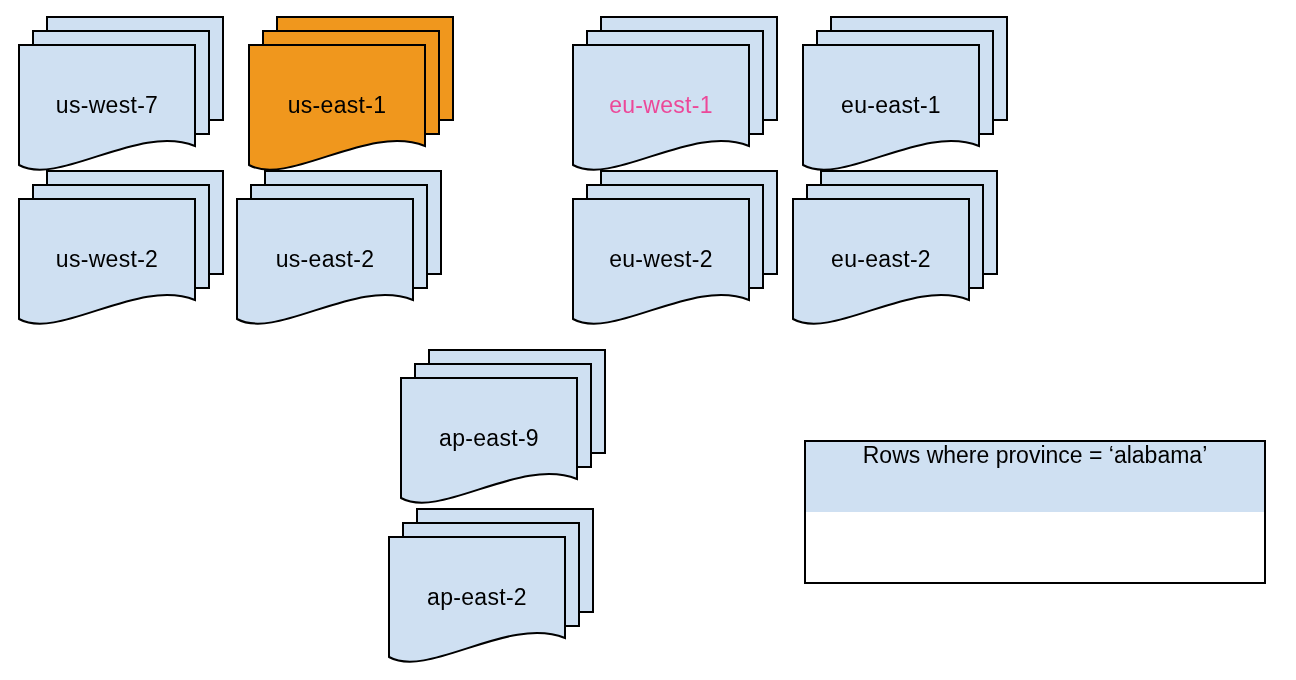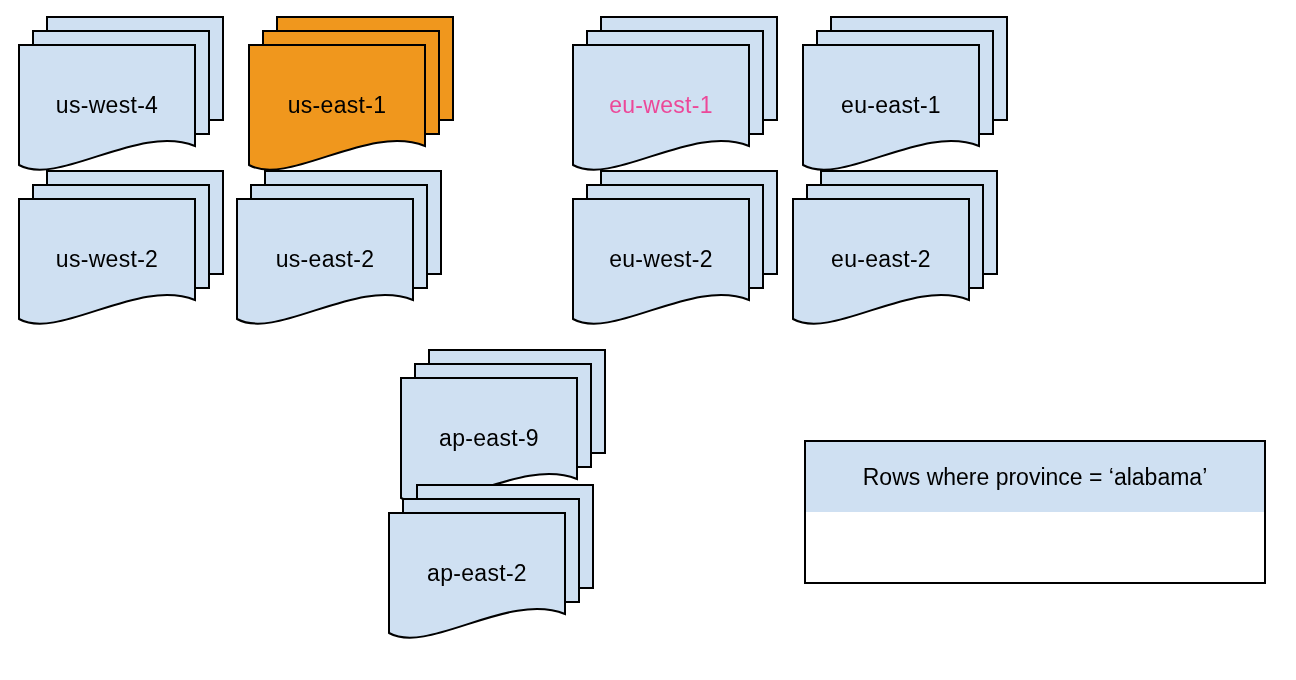--- a/index.html
+++ b/index.html
@@ -43,21 +43,20 @@
     left: 804px;
     top: 440px;
     width: 462px;
     height: 144px;
     border: 2px solid #000000;
     box-sizing: border-box;
   }
   .legend-row {
     height: 50%;
     display: flex;
-    align-items: center;
     justify-content: center;
     font-size: 23px;
     color: #000000;
     box-sizing: border-box;
   }
   .legend-row + .legend-row {
     border-top: 2px solid #000000;
   }
 </style>
 </head>
@@ -65,21 +64,21 @@
 
 <div class="canvas">
 
   <div id="stacks">
       <div class="stack" style="left: 18px; top: 16px;">
         <svg width="208" height="156" viewBox="0 0 208 156">
           <rect x="29" y="1" width="176" height="103" fill="#cfe0f2" stroke="#000000" stroke-width="2" stroke-linejoin="miter"></rect>
           <rect x="15" y="15" width="176" height="103" fill="#cfe0f2" stroke="#000000" stroke-width="2" stroke-linejoin="miter"></rect>
           <path d="M1,29 H177 V130 C121,107 41,171 1,149 Z" fill="#cfe0f2" stroke="#000000" stroke-width="2" stroke-linejoin="miter"></path>
         </svg>
-        <span class="stack-label" style="color: rgb(0, 0, 0);">us-west-4</span>
+        <span class="stack-label" style="color: rgb(0, 0, 0);">us-west-7</span>
       </div>
       <div class="stack" style="left: 248px; top: 16px; padding-left: 44px;">
         <svg width="208" height="156" viewBox="0 0 208 156">
           <rect x="29" y="1" width="176" height="103" fill="#f0971d" stroke="#000000" stroke-width="2" stroke-linejoin="miter"></rect>
           <rect x="15" y="15" width="176" height="103" fill="#f0971d" stroke="#000000" stroke-width="2" stroke-linejoin="miter"></rect>
           <path d="M1,29 H177 V130 C121,107 41,171 1,149 Z" fill="#f0971d" stroke="#000000" stroke-width="2" stroke-linejoin="miter"></path>
         </svg>
         <span class="stack-label" style="color: rgb(0, 0, 0);">us-east-1</span>
       </div>
       <div class="stack" style="left: 572px; top: 16px;">
@@ -131,21 +130,21 @@
         <span class="stack-label" style="color: rgb(0, 0, 0);">eu-east-2</span>
       </div>
       <div class="stack" style="left: 400px; top: 349px;">
         <svg width="208" height="156" viewBox="0 0 208 156">
           <rect x="29" y="1" width="176" height="103" fill="#cfe0f2" stroke="#000000" stroke-width="2" stroke-linejoin="miter"></rect>
           <rect x="15" y="15" width="176" height="103" fill="#cfe0f2" stroke="#000000" stroke-width="2" stroke-linejoin="miter"></rect>
           <path d="M1,29 H177 V130 C121,107 41,171 1,149 Z" fill="#cfe0f2" stroke="#000000" stroke-width="2" stroke-linejoin="miter"></path>
         </svg>
         <span class="stack-label" style="color: rgb(0, 0, 0);">ap-east-9</span>
       </div>
-      <div class="stack" style="left: 388px; top: 484px;">
+      <div class="stack" style="left: 388px; top: 508px;">
         <svg width="208" height="156" viewBox="0 0 208 156">
           <rect x="29" y="1" width="176" height="103" fill="#cfe0f2" stroke="#000000" stroke-width="2" stroke-linejoin="miter"></rect>
           <rect x="15" y="15" width="176" height="103" fill="#cfe0f2" stroke="#000000" stroke-width="2" stroke-linejoin="miter"></rect>
           <path d="M1,29 H177 V130 C121,107 41,171 1,149 Z" fill="#cfe0f2" stroke="#000000" stroke-width="2" stroke-linejoin="miter"></path>
         </svg>
         <span class="stack-label" style="color: rgb(0, 0, 0);">ap-east-2</span>
       </div>
     </div>
 
   <div class="legend">

